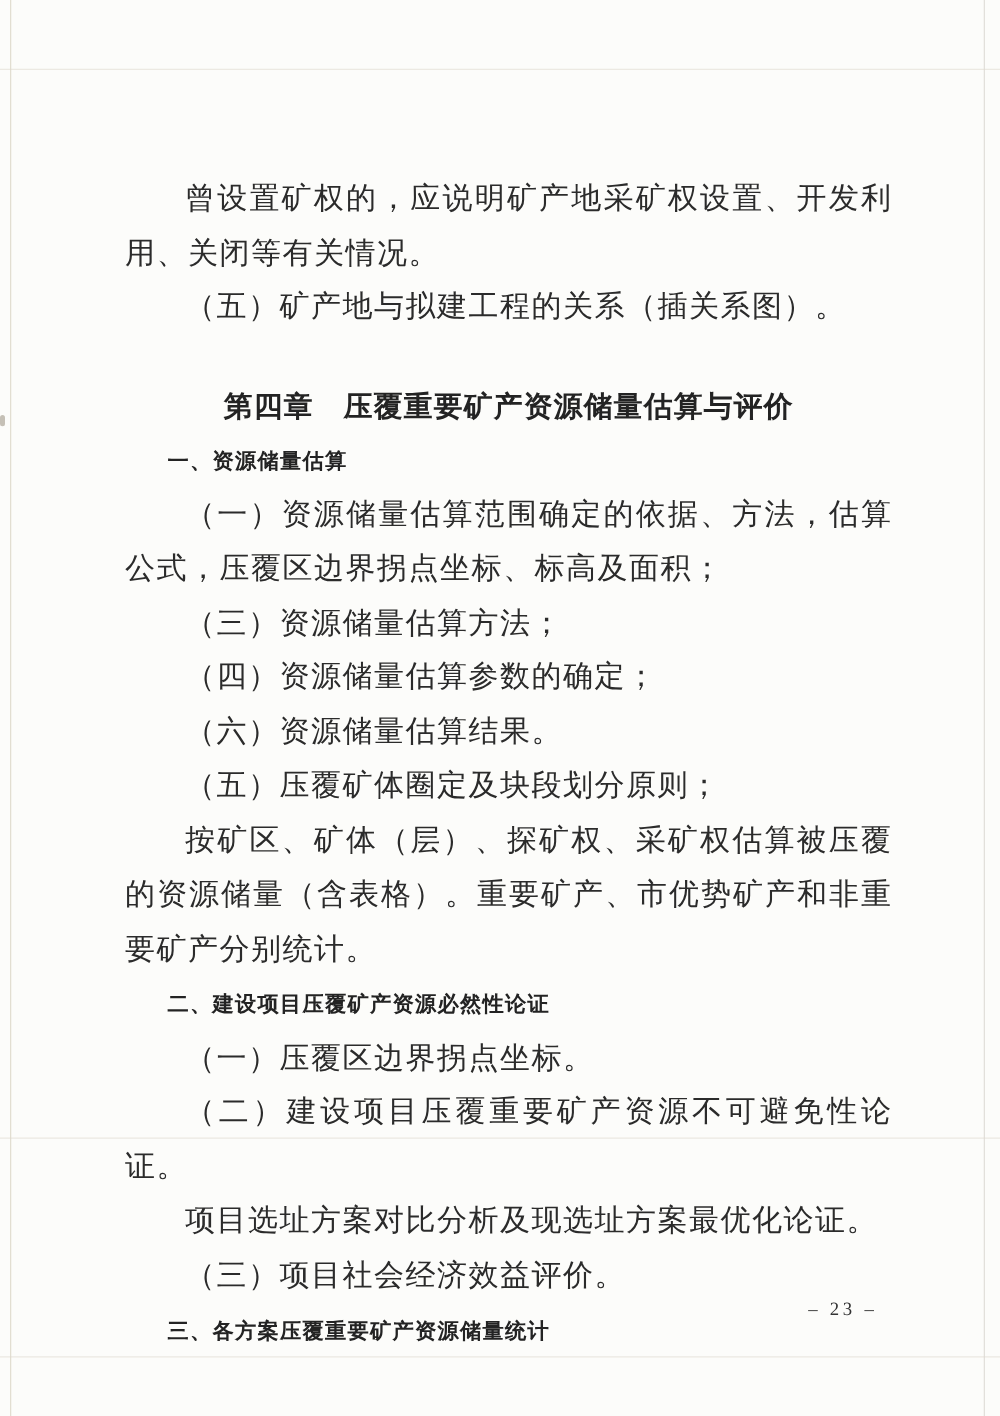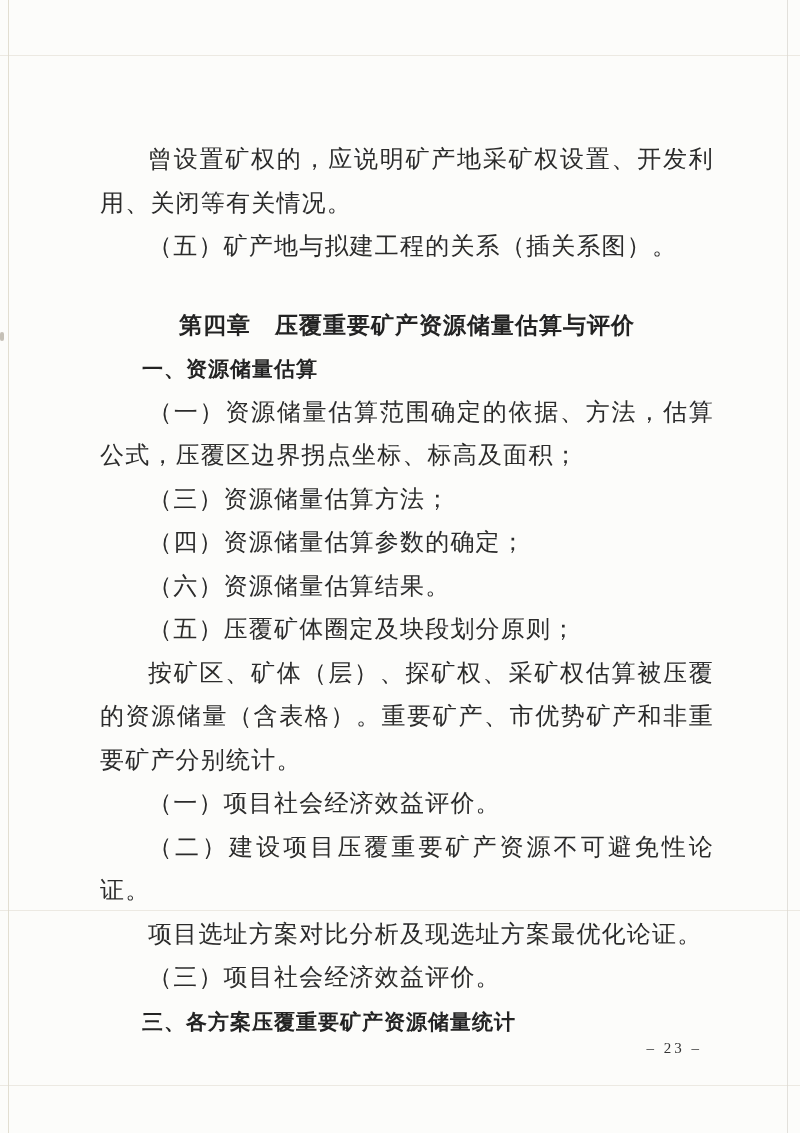--- a/index.html
+++ b/index.html
@@ -58,21 +58,21 @@
     line-height: 43.5px;
     font-weight: bold;
     font-family: Liberation Sans, sans-serif;
     text-align: center;
     text-indent: 0;
     letter-spacing: 1px;
     color: #232323;
   }
   p.section {
     margin: 0;
-    font-size: 21px;
+    font-size: 17px;
     line-height: 43.5px;
     font-weight: bold;
     font-family: "Liberation Sans", "DejaVu Sans", sans-serif;
     text-indent: 2em;
     letter-spacing: 1px;
     color: #232323;
   }
   .page-number {
     position: absolute;
     top: 1040px;
@@ -99,21 +99,22 @@
     <p class="body">曾设置矿权的，应说明矿产地采矿权设置、开发利用、关闭等有关情况。</p>
     <p class="body">（五）矿产地与拟建工程的关系（插关系图）。</p>
     <p class="chapter">第四章　压覆重要矿产资源储量估算与评价</p>
     <p class="section">一、资源储量估算</p>
     <p class="body">（一）资源储量估算范围确定的依据、方法，估算公式，压覆区边界拐点坐标、标高及面积；</p>
     <p class="body">（三）资源储量估算方法；</p>
     <p class="body">（四）资源储量估算参数的确定；</p>
     <p class="body">（六）资源储量估算结果。</p>
     <p class="body">（五）压覆矿体圈定及块段划分原则；</p>
     <p class="body">按矿区、矿体（层）、探矿权、采矿权估算被压覆的资源储量（含表格）。重要矿产、市优势矿产和非重要矿产分别统计。</p>
-    <p class="body">（一）项目社会经济效益评价。</p>
+    <p class="section">二、建设项目压覆矿产资源必然性论证</p>
+    <p class="body">（一）压覆区边界拐点坐标。</p>
     <p class="body">（二）建设项目压覆重要矿产资源不可避免性论证。</p>
     <p class="body">项目选址方案对比分析及现选址方案最优化论证。</p>
     <p class="body">（三）项目社会经济效益评价。</p>
     <p class="section">三、各方案压覆重要矿产资源储量统计</p>
   </div>
 
   <div class="page-number">– 23 –</div>
 
 </div>
 

